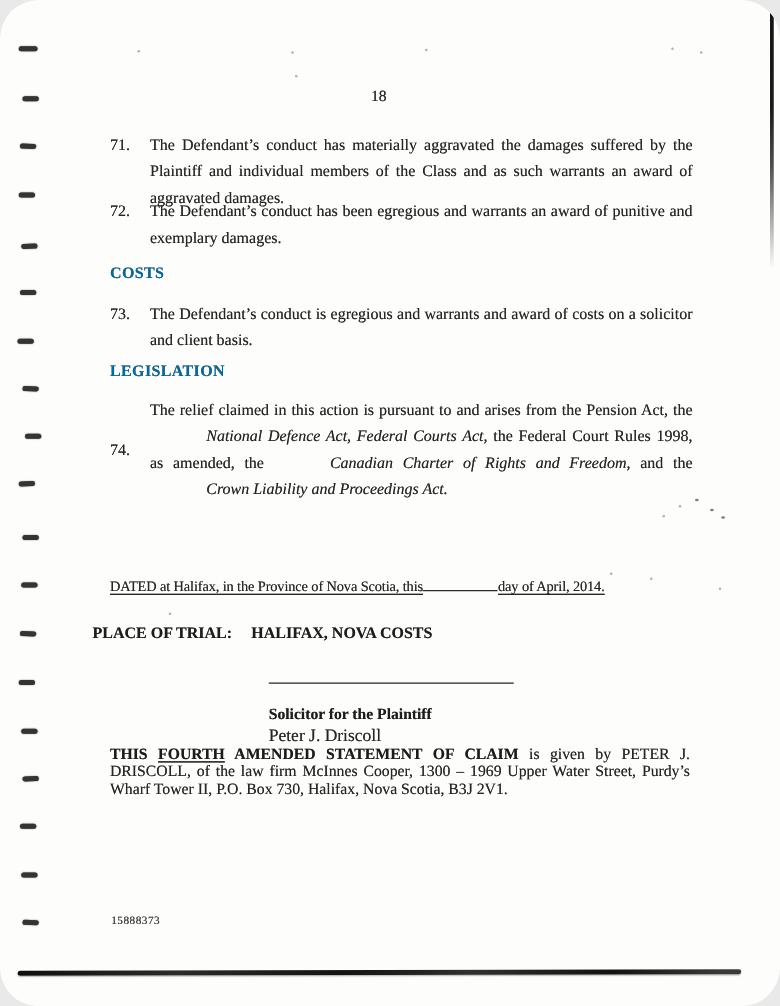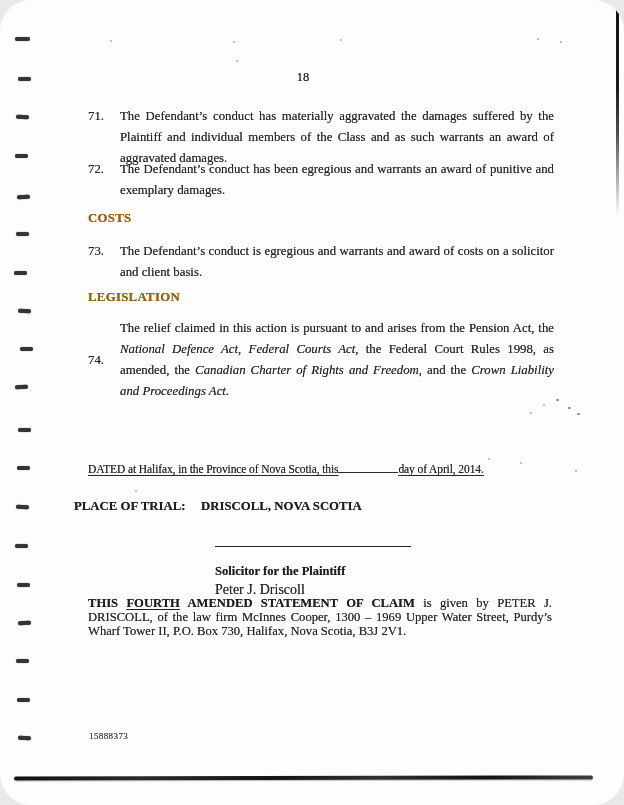--- a/index.html
+++ b/index.html
@@ -13,21 +13,21 @@
   }
   .scan-text{ text-shadow:0 0 .5px rgba(30,30,30,.65); }
   .abs{position:absolute;}
   .page-number{top:70px;left:0;width:606px;text-align:center;font-size:12.5px;}
   .para{
     display:flex;left:88px;width:466px;
     font-size:12.8px;line-height:21px;
   }
   .para .num{flex:0 0 32px;}
   .para .ptext{flex:1;text-align:justify;}
-  .heading{left:88px;font-size:12.8px;font-weight:bold;letter-spacing:.3px;color:#a16207;}
+  .heading{left:88px;font-size:12.8px;font-weight:bold;letter-spacing:.3px;color:#0369a1;}
   .dated{
     left:88px;font-size:11.5px;letter-spacing:-.1px;white-space:nowrap;
   }
   .dated .u{text-decoration:underline;text-decoration-thickness:1px;text-underline-offset:2px;}
   .dated .blank-gap{display:inline-block;width:60px;height:13px;border-bottom:1px solid #2a2a2a;}
   .place{left:74px;display:flex;font-size:12.8px;font-weight:bold;color:#1d1d1d;}
   .place .plabel{flex:0 0 127px;}
   .sig-line{left:215px;top:546px;width:196px;border-top:1.5px solid #262626;}
   .sig-name{left:215px;top:582px;font-size:14px;}
   .sig-title{left:215px;top:564px;font-size:12.5px;font-weight:bold;color:#1d1d1d;}
@@ -48,21 +48,21 @@
   .edge-line{
     position:absolute;left:616px;top:0;width:3px;height:215px;
     background:linear-gradient(180deg,#141414 0%,#1a1a1a 40%,#4f4f4f 62%,rgba(120,120,120,0) 100%);
   }
   .bottom-band{
     position:absolute;left:14px;top:776px;width:579px;height:4px;border-radius:2px;
     background:linear-gradient(90deg,#101010,#2b2b2b 22%,#141414 45%,#303030 63%,#121212 82%,#3a3a3a 97%);
     transform:rotate(-.12deg);
     box-shadow:0 1px 1px rgba(0,0,0,.25);
   }
-  i{}
+  i{margin-left:45px;}
 </style>
 </head>
 <body>
 
 <div class="page">
 
   <div class="scan-mark" style="left:15px;top:37px;width:15px;"></div>
   <div class="scan-mark" style="left:18px;top:77px;"></div>
   <div class="scan-mark" style="left:16px;top:115px;transform:rotate(2deg);"></div>
   <div class="scan-mark" style="left:15px;top:154px;"></div>
@@ -127,21 +127,21 @@
     <span class="ptext"><span>The relief claimed in this action is pursuant to and arises from the Pension Act, the </span><i>National Defence Act, Federal Courts Act,</i><span> the Federal Court Rules 1998, as amended, the </span><i>Canadian Charter of Rights and Freedom,</i><span> and the </span><i>Crown Liability and Proceedings Act.</i></span>
   </div>
 
 
   <div class="abs dated scan-text" style="top:459px;">
     <span class="u">DATED at Halifax, in the Province of Nova Scotia, this</span><span class="blank-gap"></span><span class="u">day of April, 2014.</span>
   </div>
 
   <div class="abs place scan-text" style="top:499px;">
     <span class="plabel">PLACE OF TRIAL:</span>
-    <span>DRISCOLL, NOVA SCOTIA</span>
+    <span>HALIFAX, NOVA COSTS</span>
   </div>
 
   <div class="abs sig-line"></div>
   <div class="abs sig-name scan-text">Peter J. Driscoll</div>
   <div class="abs sig-title scan-text">Solicitor for the Plaintiff</div>
 
   <div class="abs closing scan-text"><span class="b">THIS </span><span class="bu">FOURTH</span><span class="b"> AMENDED STATEMENT OF CLAIM</span><span> is given by PETER J. DRISCOLL, of the law firm McInnes Cooper, 1300 – 1969 Upper Water Street, Purdy’s Wharf Tower II, P.O. Box 730, Halifax, Nova Scotia, B3J 2V1.</span></div>
 
   <div class="abs doc-number scan-text">15888373</div>
 

